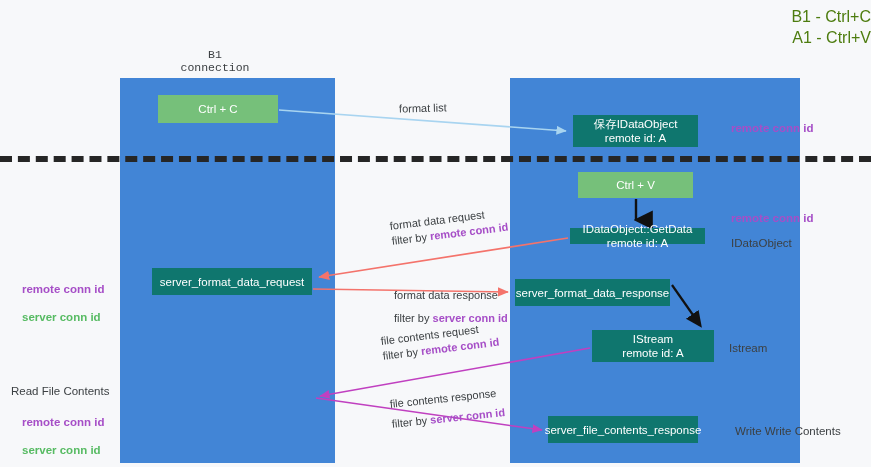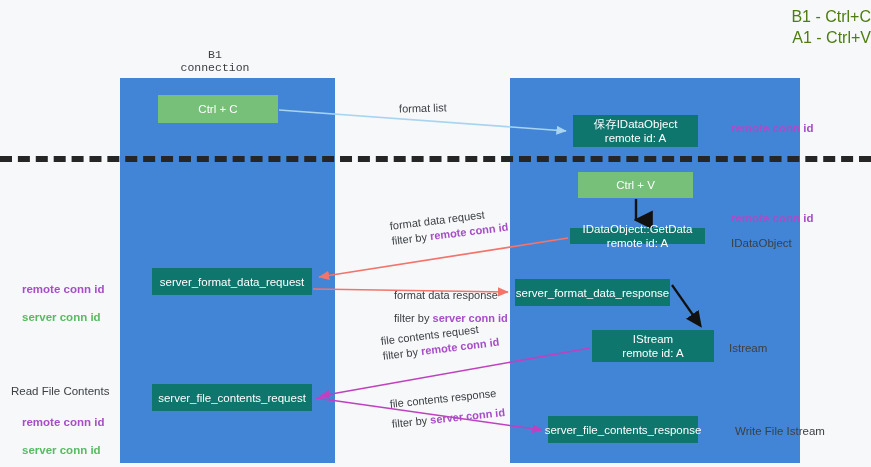--- a/index.html
+++ b/index.html
@@ -157,28 +157,27 @@
   <div class="abs node green" id="n-ctrlc">Ctrl + C</div>
   <div class="abs node orange" id="n-idataobject">保存IDataObject
 remote id: A</div>
   <div class="abs node green" id="n-ctrlv">Ctrl + V</div>
   <div class="abs node orange" id="n-getdata">IDataObject::GetData
 remote id: A</div>
   <div class="abs node orange" id="n-sfdreq">server_format_data_request</div>
   <div class="abs node orange" id="n-sfdresp">server_format_data_response</div>
   <div class="abs node orange" id="n-istream">IStream
 remote id: A</div>
-  <div class="abs node orange" id="n-sfcreq">server_file_contents_request</div>
   <div class="abs node orange" id="n-sfcresp">server_file_contents_response</div>
 
   <div class="abs side-label key-remote" id="lbl-remote-1">remote conn id</div>
   <div class="abs side-label key-remote" id="lbl-remote-2">remote conn id</div>
   <div class="abs side-label" id="lbl-dataobject">IDataObject</div>
   <div class="abs side-label" id="lbl-istream">Istream</div>
-  <div class="abs side-label" id="lbl-write">Write File Istream</div>
+  <div class="abs side-label" id="lbl-write">Write Write Contents</div>
 
   <div class="abs side-label" id="lbl-left-1">
     <span class="key-remote">remote conn id</span><br>
     <span class="key-server">server conn id</span>
   </div>
   <div class="abs side-label" id="lbl-read">Read File Contents</div>
   <div class="abs side-label" id="lbl-left-2">
     <span class="key-remote">remote conn id</span><br>
     <span class="key-server">server conn id</span>
   </div>

